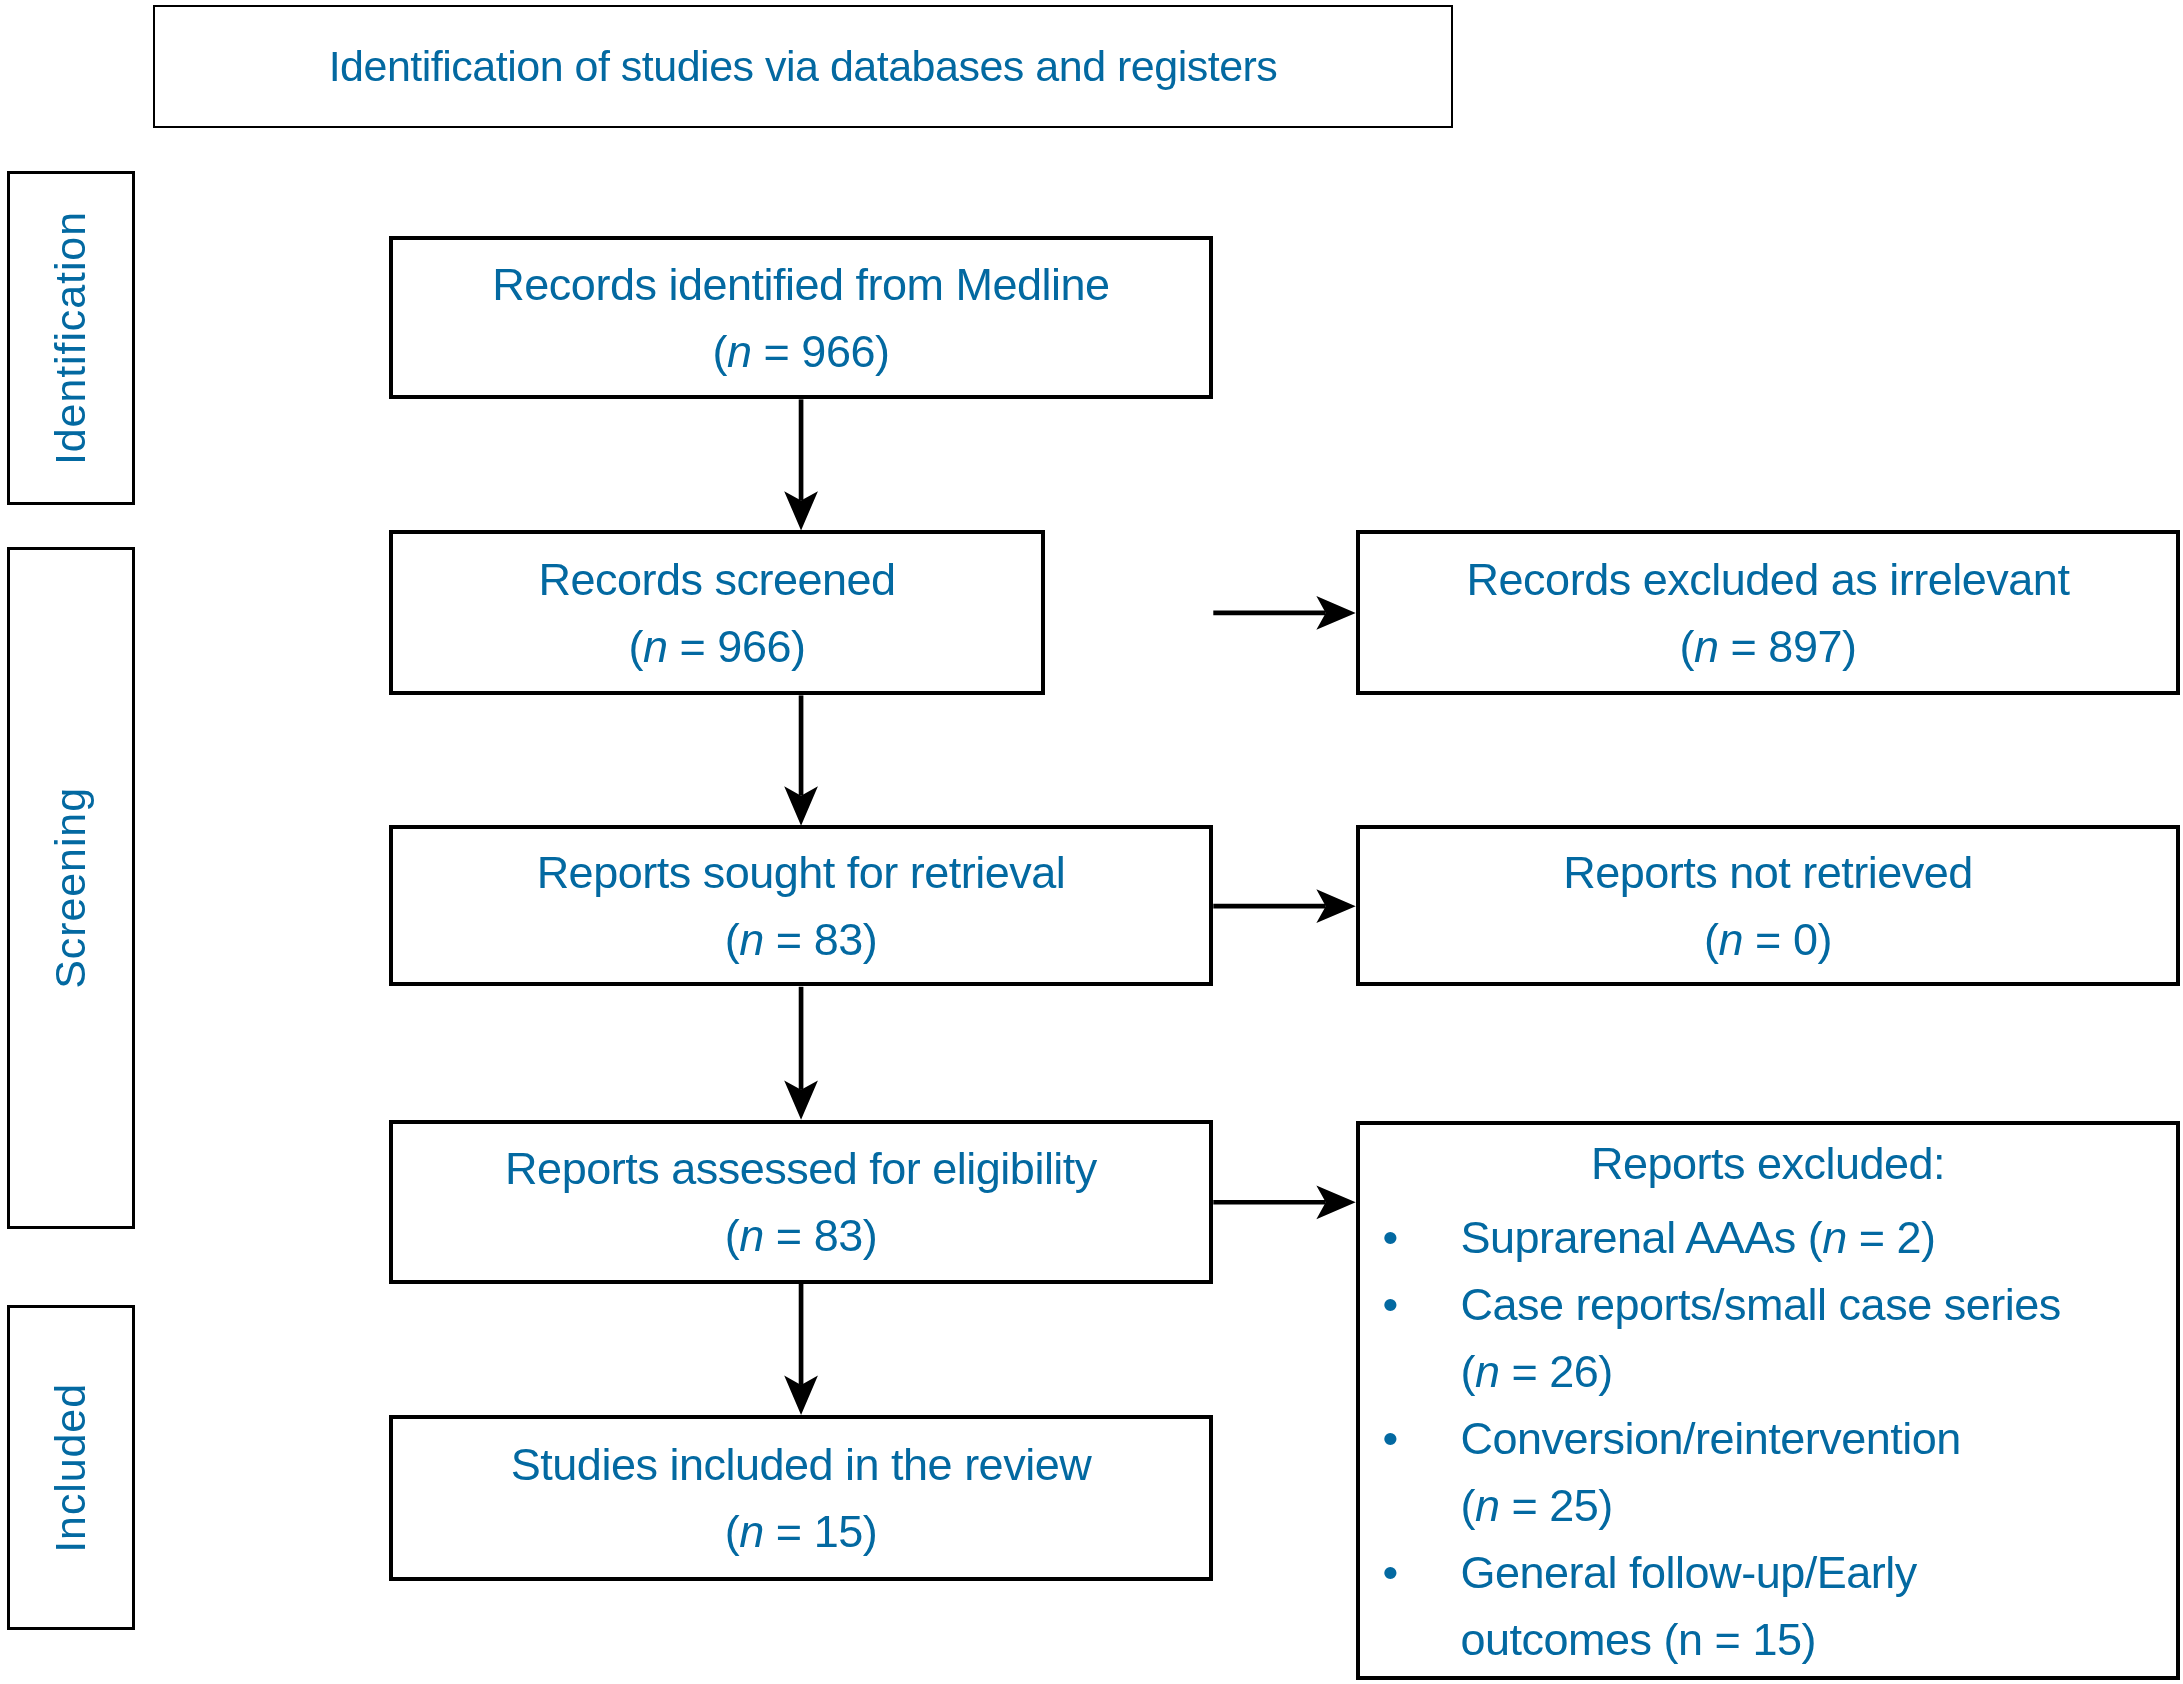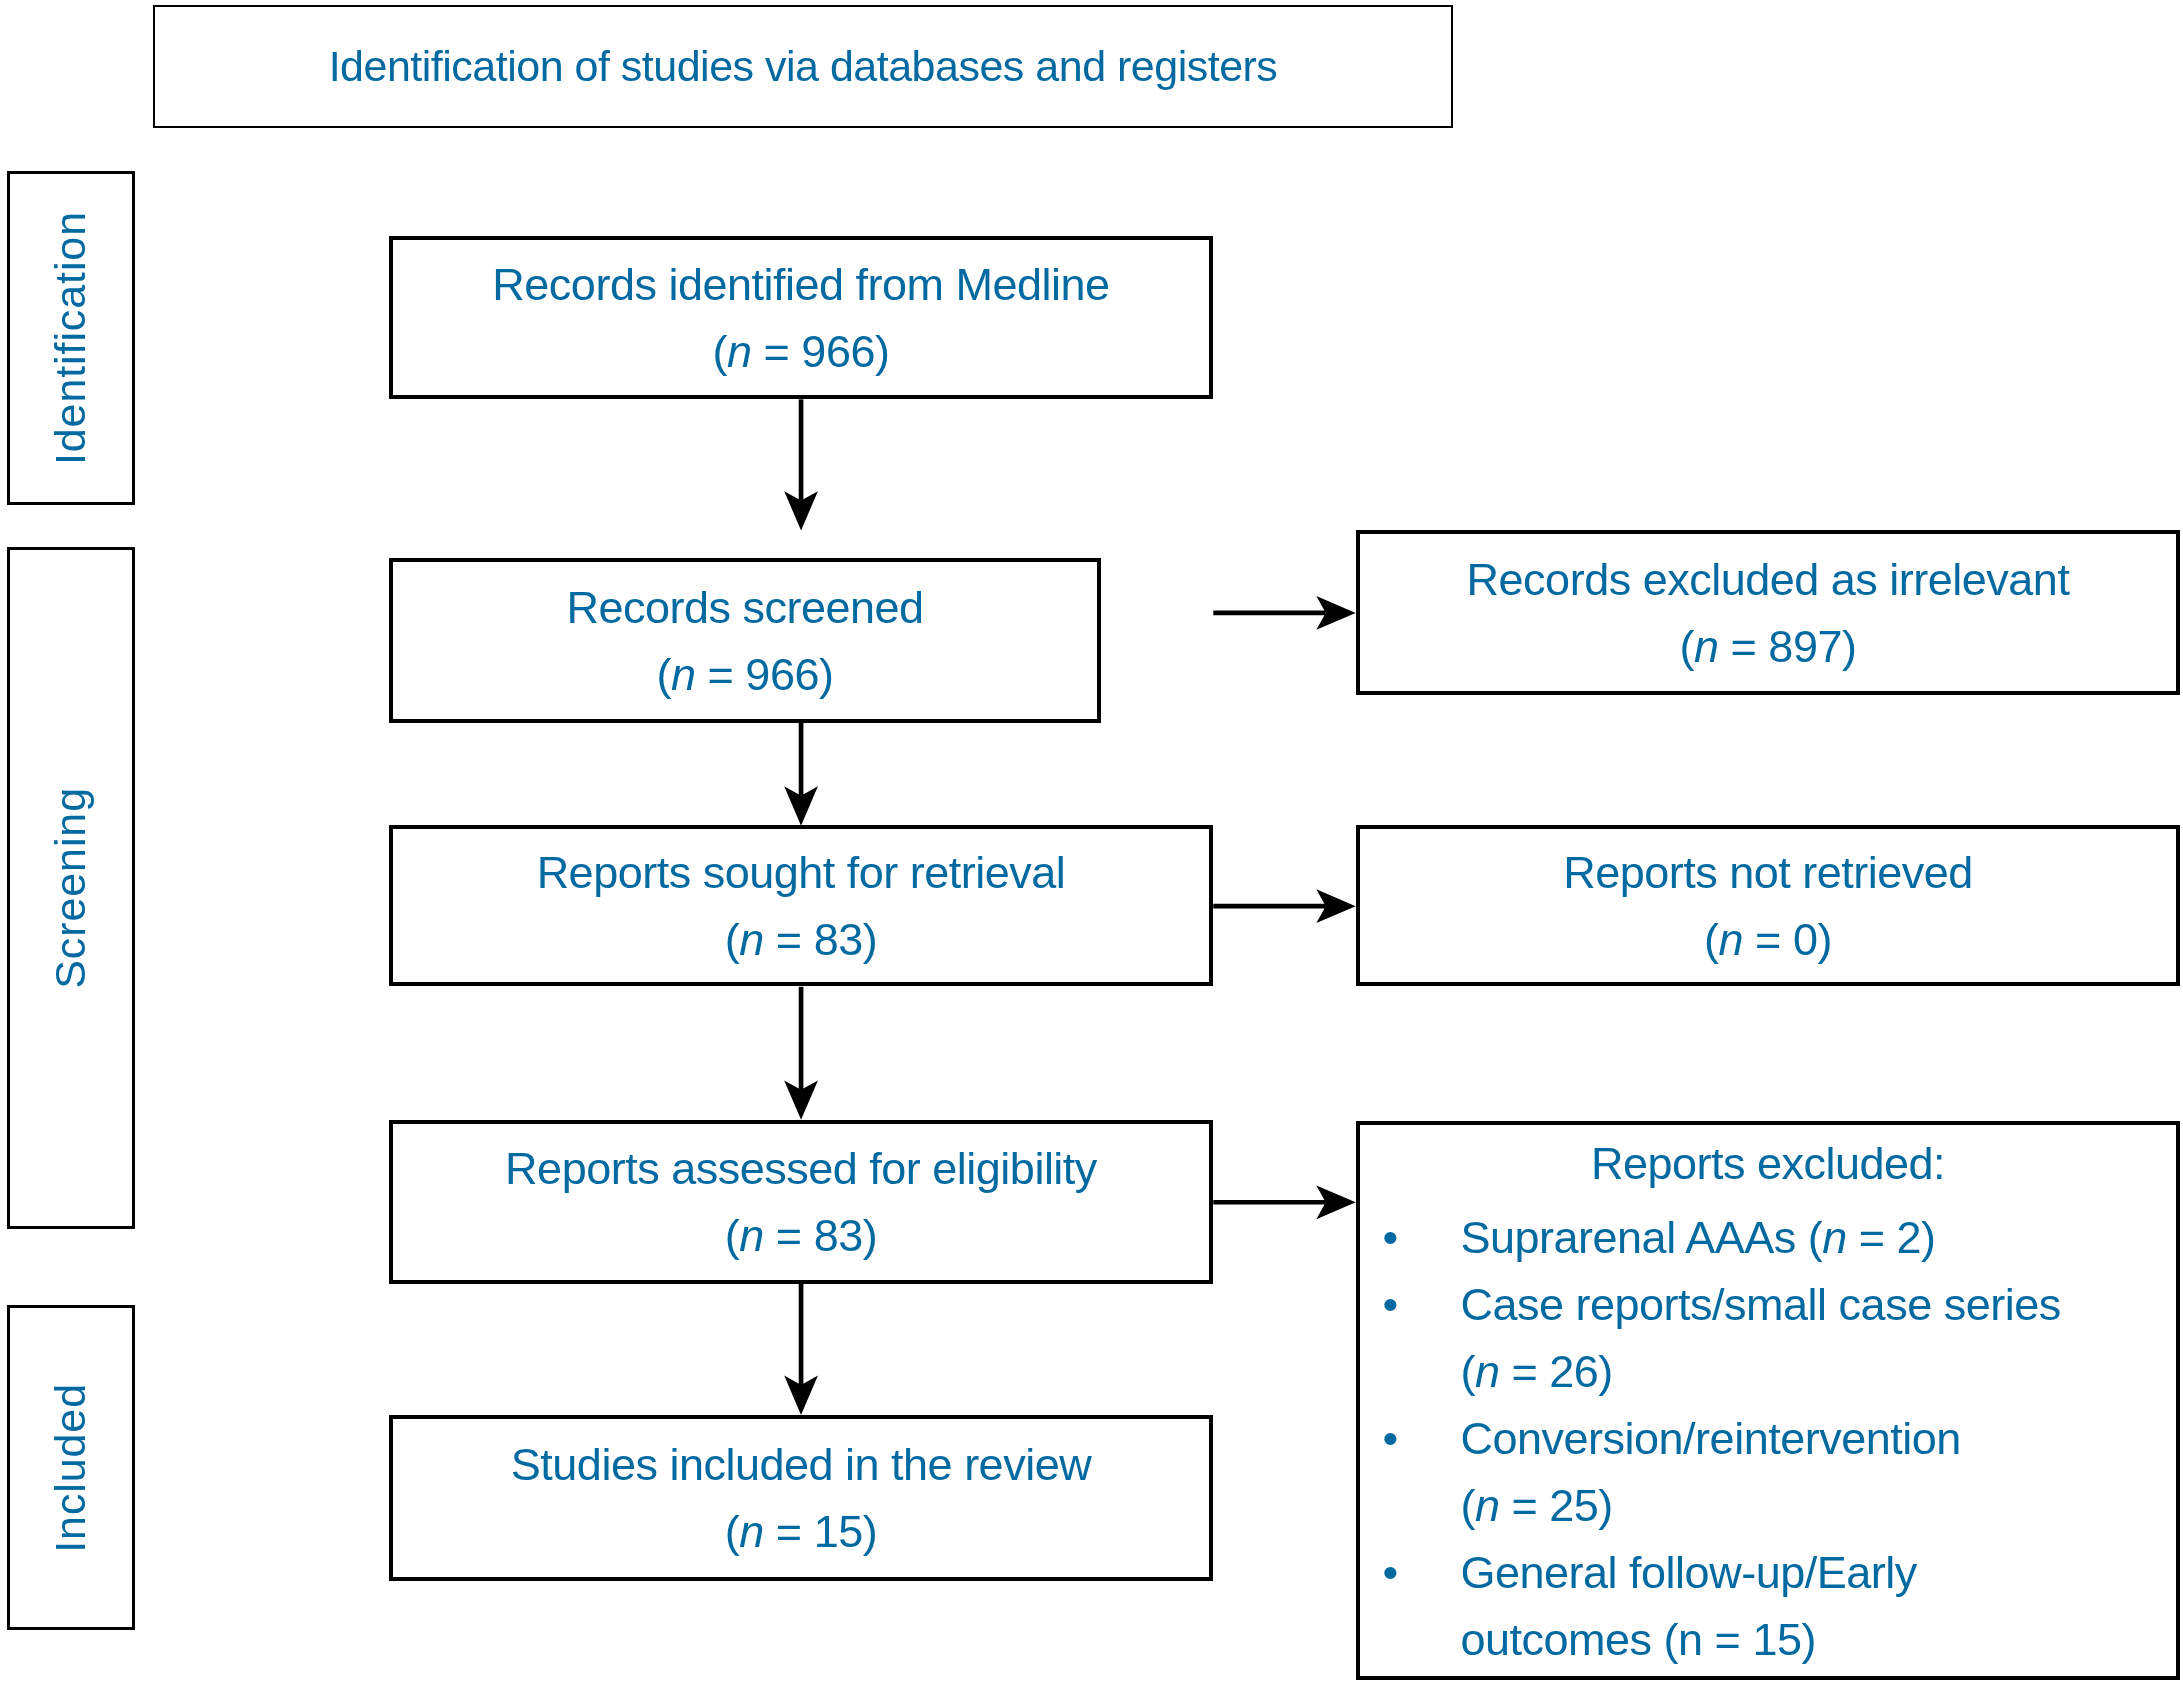--- a/index.html
+++ b/index.html
@@ -37,21 +37,21 @@
     writing-mode:vertical-rl;
     transform:rotate(180deg);
     font-size:43px;letter-spacing:0.9px;line-height:1;
     white-space:nowrap;
   }
   #stage-identification{top:171px;height:334px;}
   #stage-screening{top:547px;height:682px;}
   #stage-included{top:1305px;height:325px;}
 
   #mbox-0{left:389px;top:236px;width:824px;height:163px;}
-  #mbox-1{left:389px;top:530px;width:712px;height:165px;margin-top:28px;}
+  #mbox-1{left:389px;top:530px;width:656px;height:165px;}
   #mbox-2{left:389px;top:825px;width:824px;height:161px;}
   #mbox-3{left:389px;top:1120px;width:824px;height:164px;}
   #mbox-4{left:389px;top:1415px;width:824px;height:166px;}
   #sbox-0{left:1356px;top:530px;width:824px;height:165px;}
   #sbox-1{left:1356px;top:825px;width:824px;height:161px;}
   #xbox{
     left:1356px;top:1121px;width:824px;height:559px;
     justify-content:flex-start;
     padding:4.7px 22.5px;
     gap:7px;

